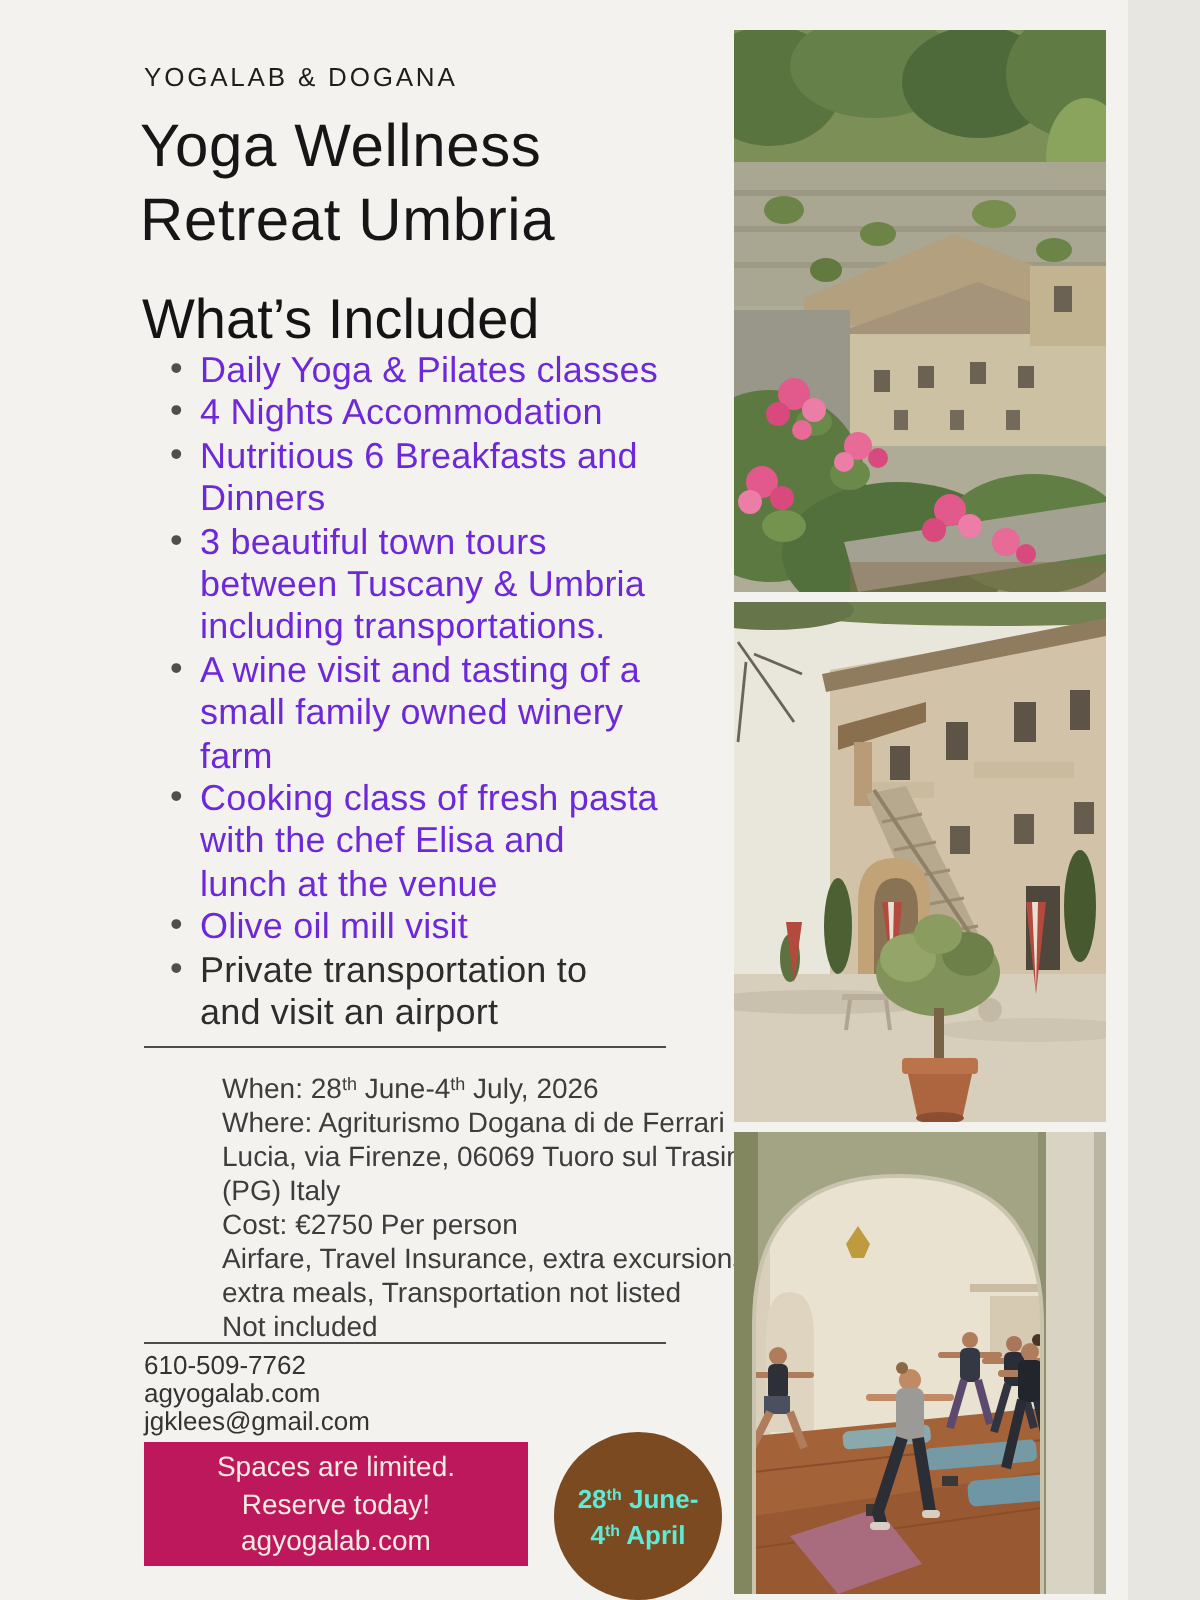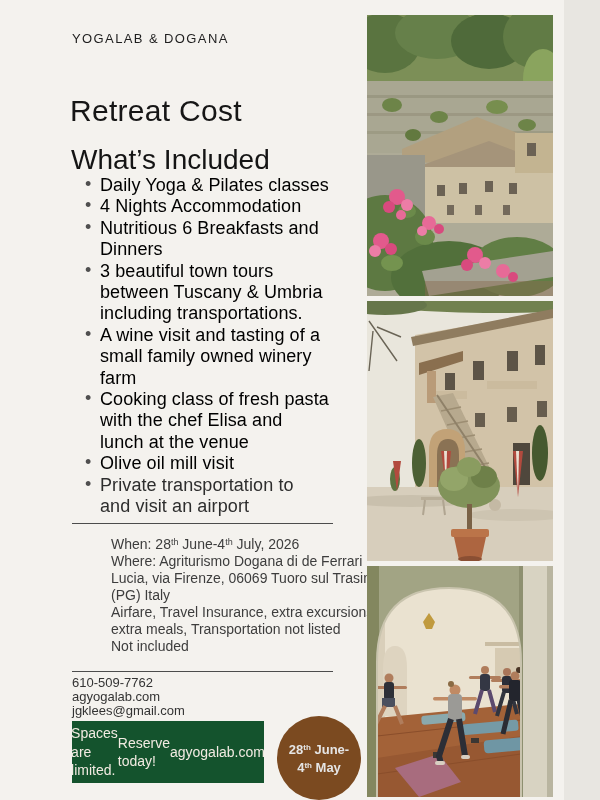--- a/index.html
+++ b/index.html
@@ -4,51 +4,51 @@
 <style>
   html,body{margin:0;padding:0;background:#e8e6e1;}
   .page{position:relative;width:564px;height:800px;background:#f4f2ee;overflow:hidden;
         font-family:"Liberation Sans", sans-serif;color:#1a1a1a;}
   .abs{position:absolute;}
   .brand{left:72px;top:31px;font-size:13px;letter-spacing:1.4px;color:#1e1e1e;}
   .title{left:70px;top:55px;font-size:30px;line-height:37px;font-weight:400;color:#161616;letter-spacing:.3px;}
   .included-heading{left:71px;top:144px;font-size:28px;font-weight:400;color:#141414;}
   .included-list{left:72px;top:175px;width:284px;margin:0;padding:0;list-style:none;}
   .included-list li{position:relative;padding-left:28px;font-size:18px;line-height:21.4px;
-        color:#000000;white-space:pre-line;letter-spacing:.1px;}
+        color:#6d28d9;white-space:pre-line;letter-spacing:.1px;}
   .included-list li::before{content:"\2022";position:absolute;left:13px;top:-1px;color:#4f4f4f;}
   .included-list li.emph{color:#2d2d2d;}
   .rule{left:72px;width:261px;height:0;border-top:1.3px solid #4c4c4c;}
   .rule1{top:523px;} .rule2{top:671px;}
   .details{left:72px;top:534px;width:300px;font-size:14px;line-height:17px;color:#3d3d3d;margin-left:39px;}
   .details p{margin:0;white-space:pre-line;}
   .details sup{font-size:9px;vertical-align:4px;}
   .contact{left:72px;top:676px;width:300px;font-size:13px;line-height:13.8px;color:#333;}
   .contact p{margin:0;}
-  .cta-box{left:72px;top:721px;width:192px;height:62px;background:#14532d;color:#f2ebe2;
-        display:flex;justify-content:center;align-items:center;
+  .cta-box{left:72px;top:721px;width:192px;height:62px;background:#be185d;color:#f2ebe2;
+        display:flex;flex-direction:column;justify-content:center;align-items:center;
         font-size:14px;line-height:18.5px;text-align:left;}
   .date-badge{left:277px;top:716px;width:84px;height:84px;border-radius:50%;background:#7b4a20;
-        color:#e5e5e5;display:flex;flex-direction:column;justify-content:center;align-items:center;
+        color:#5eead4;display:flex;flex-direction:column;justify-content:center;align-items:center;
         font-size:13px;line-height:16px;font-weight:bold;text-align:center;}
   .date-badge sup{font-size:8px;vertical-align:4px;}
   .photo{left:367px;width:186px;overflow:hidden;}
   .photo svg{display:block;width:100%;height:100%;}
   .photo1{top:15px;height:281px;}
   .photo2{top:301px;height:260px;}
   .photo3{top:566px;height:231px;}
 </style>
 </head>
 <body>
 
 <div class="page">
 
   <div class="abs brand">YOGALAB &amp; DOGANA</div>
 
-  <h1 class="abs title" style="margin:0"><br><span>Retreat Cost</span></h1>
+  <h1 class="abs title" style="margin:0"><span>Yoga Wellness</span><br><span>Retreat Umbria</span></h1>
 
   <h2 class="abs included-heading" style="margin:0">What’s Included</h2>
 
   <ul class="abs included-list">
     <li>Daily Yoga &amp;  Pilates classes</li>
     <li>4 Nights Accommodation</li>
     <li>Nutritious 6 Breakfasts and
 Dinners</li>
     <li>3 beautiful town tours
 between Tuscany &amp; Umbria
@@ -64,20 +64,21 @@
 and visit an airport</li>
   </ul>
 
   <div class="abs rule rule1"></div>
 
   <div class="abs details">
     <p><span>When: 28</span><sup>th</sup><span> June-4</span><sup>th</sup><span> July, 2026</span></p>
     <p>Where: Agriturismo Dogana di de Ferrari
 Lucia, via Firenze, 06069 Tuoro sul Trasimeno
 (PG) Italy</p>
+    <p>Cost: €2750 Per person</p>
     <p>Airfare, Travel Insurance, extra excursions or
 extra meals, Transportation  not listed</p>
     <p>Not included</p>
   </div>
 
   <div class="abs rule rule2"></div>
 
   <div class="abs contact">
     <p>610-509-7762</p>
     <p>agyogalab.com</p>
@@ -85,21 +86,21 @@
   </div>
 
   <div class="abs cta-box">
     <div>Spaces are limited.</div>
     <div>Reserve today!</div>
     <div>agyogalab.com</div>
   </div>
 
   <div class="abs date-badge">
     <div><span>28</span><sup>th</sup><span> June-</span></div>
-    <div><span>4</span><sup>th</sup><span> May</span></div>
+    <div><span>4</span><sup>th</sup><span> April</span></div>
   </div>
 
   <figure class="abs photo photo1" style="margin:0" aria-label="Hillside stone village in Italy with terraced walls and pink geraniums in the foreground">
     <svg viewBox="0 0 186 281" preserveAspectRatio="none">
       <rect width="186" height="281" fill="#aeab97"></rect>
       <rect width="186" height="78" fill="#7c8f57"></rect>
       <ellipse cx="18" cy="28" rx="36" ry="30" fill="#5a7440"></ellipse>
       <ellipse cx="70" cy="18" rx="42" ry="26" fill="#66804a"></ellipse>
       <ellipse cx="122" cy="26" rx="38" ry="28" fill="#4f6a3a"></ellipse>
       <ellipse cx="170" cy="22" rx="34" ry="32" fill="#617b45"></ellipse>

